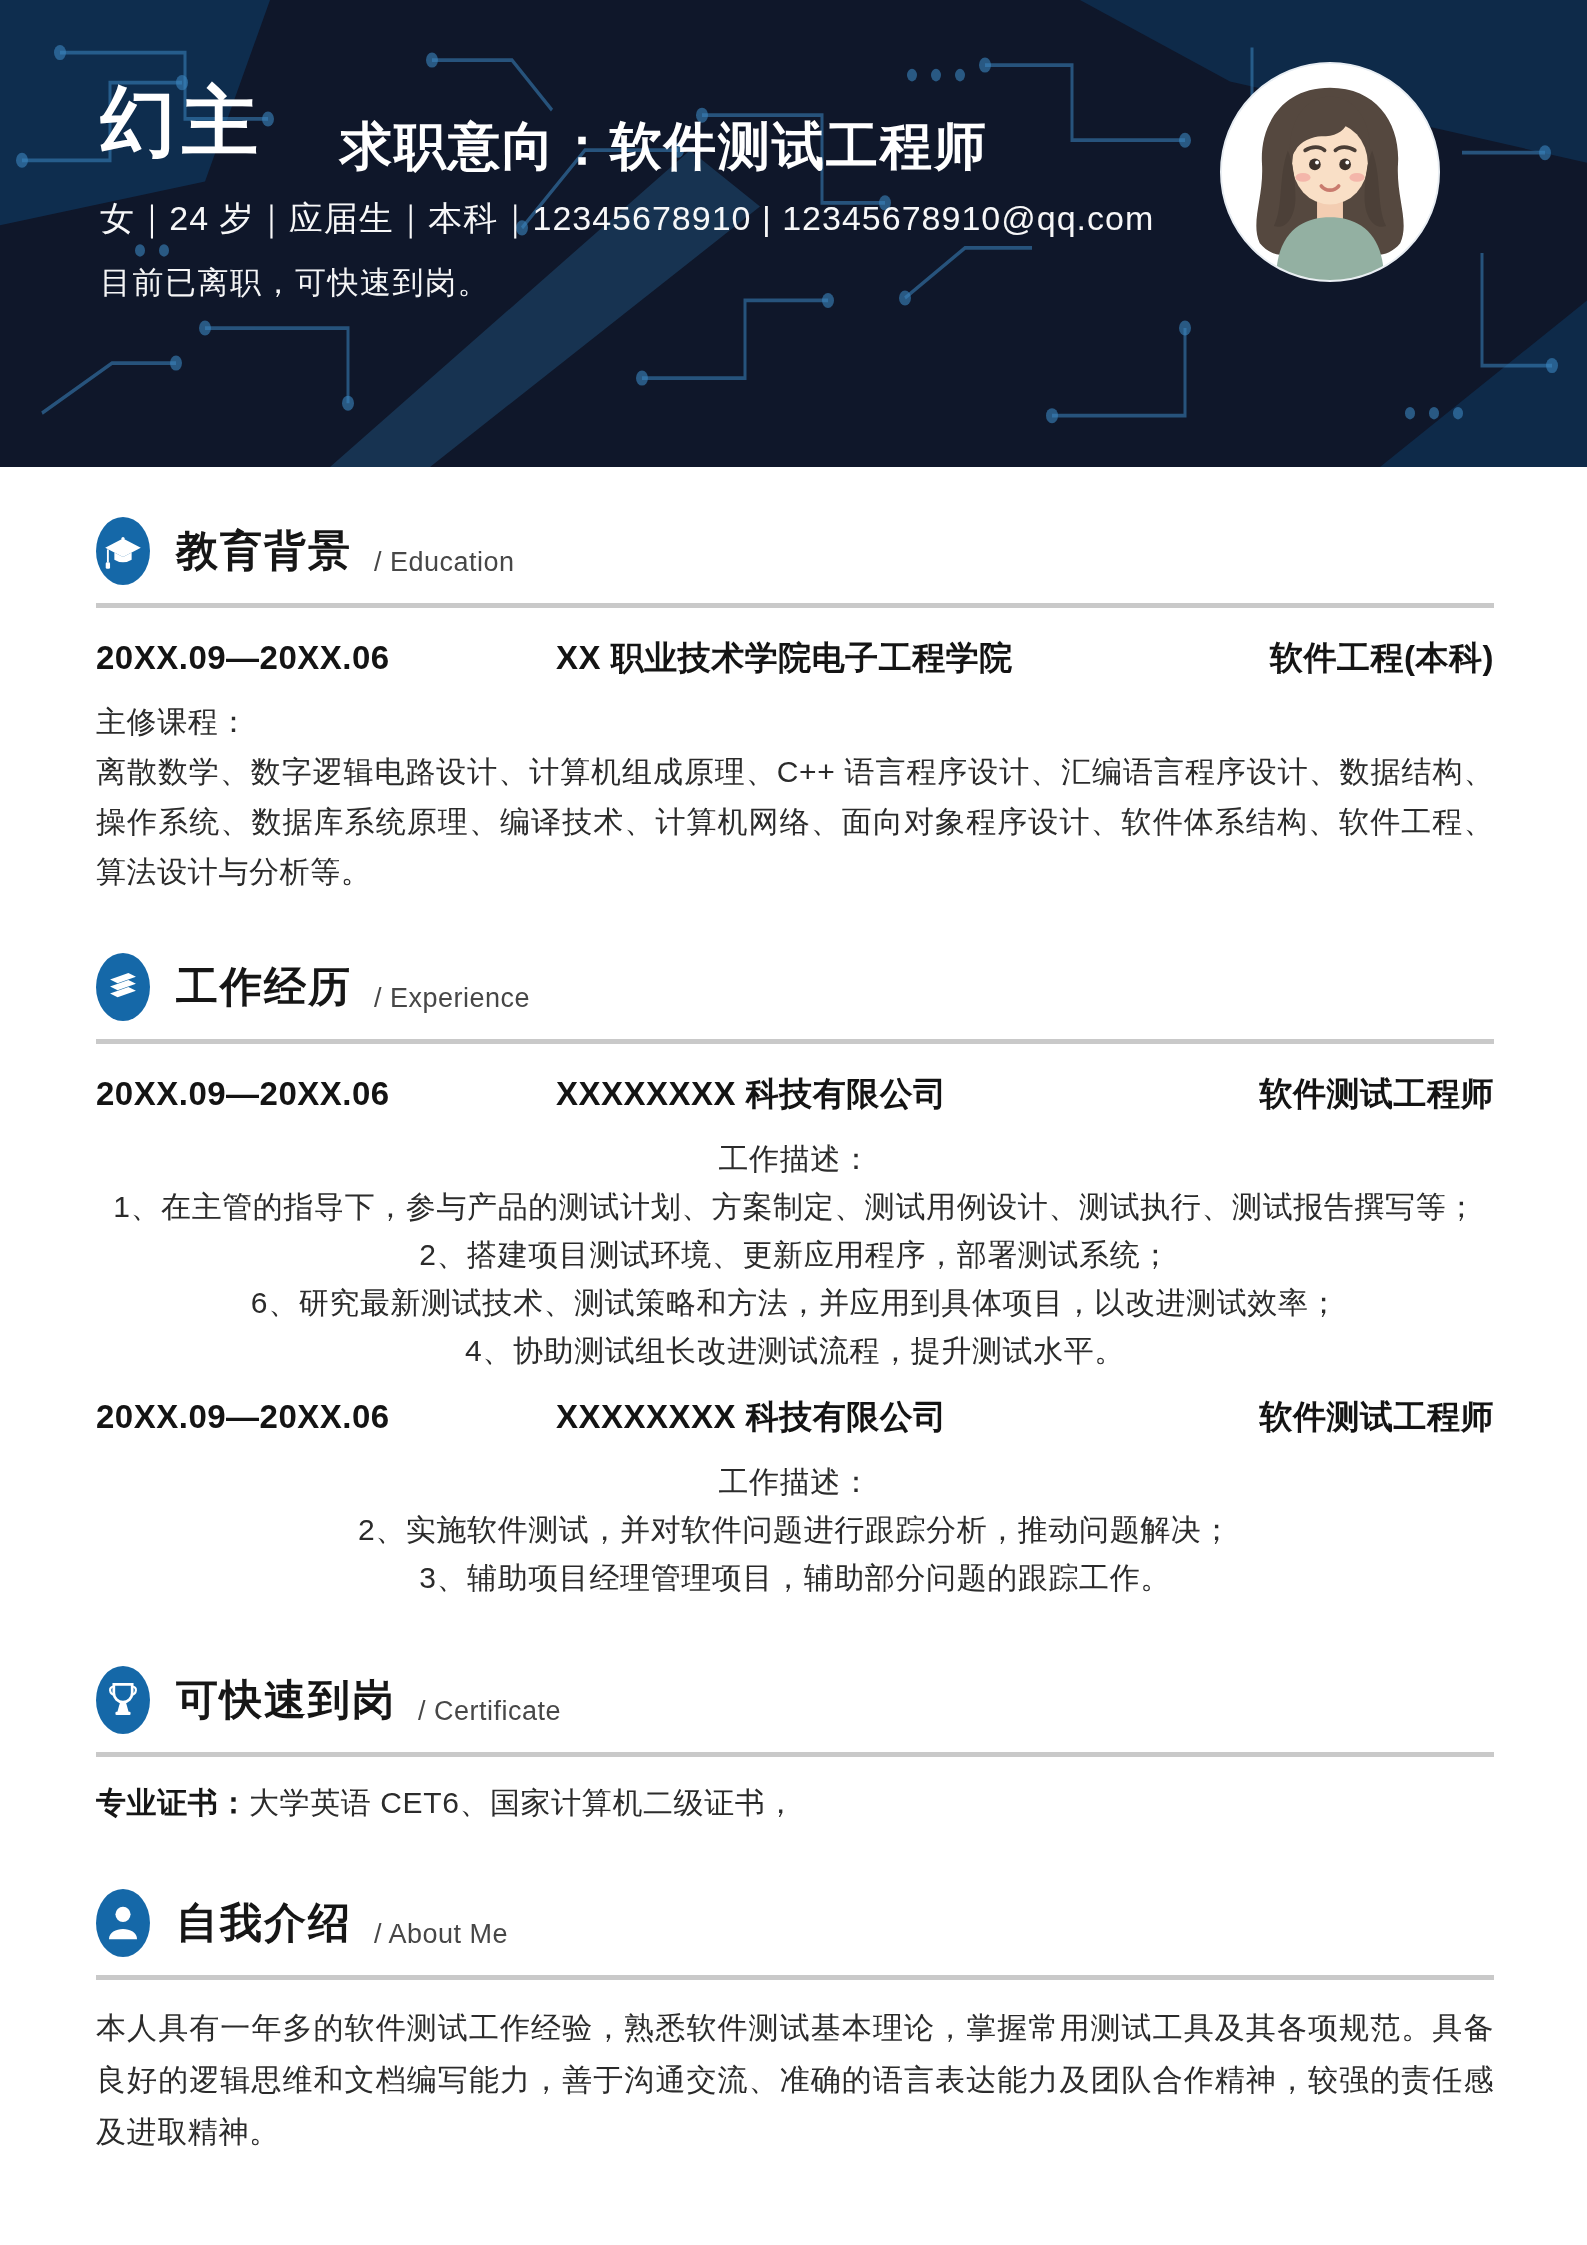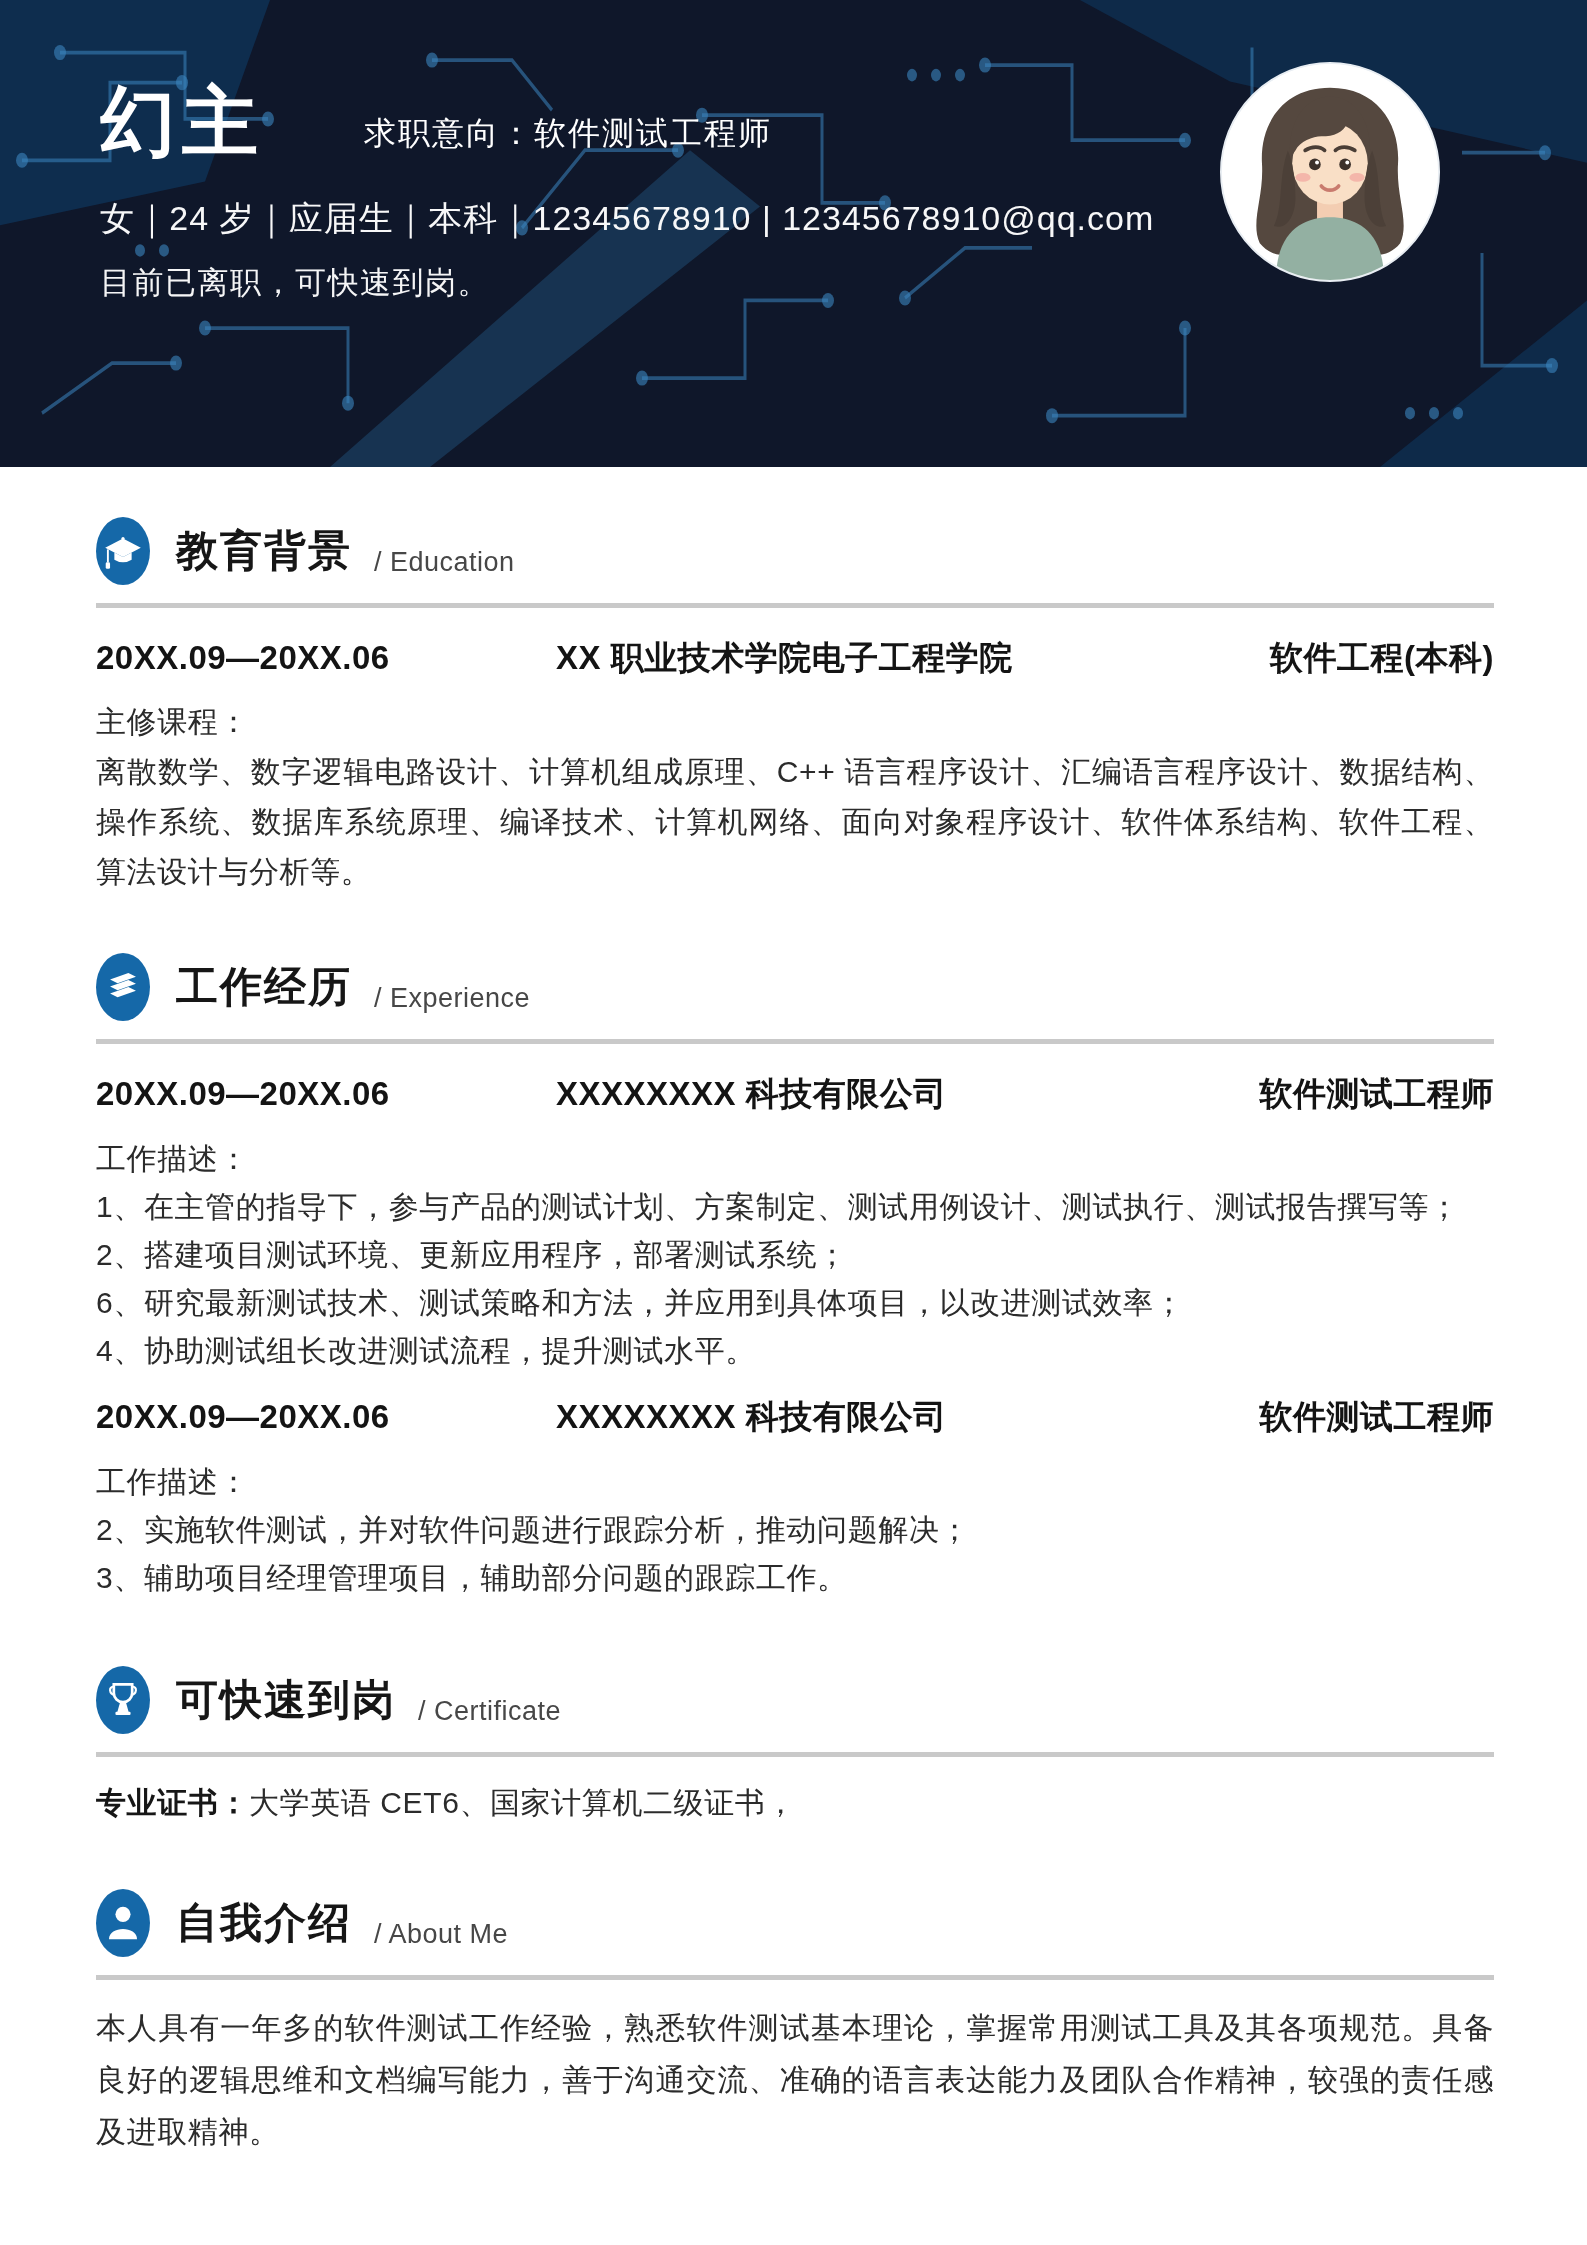--- a/index.html
+++ b/index.html
@@ -4,21 +4,21 @@
 <style>
   * { margin:0; padding:0; box-sizing:border-box; }
   html,body { background:#ffffff; }
   body { font-family:"Liberation Sans","DejaVu Sans",sans-serif; }
   .page { position:relative; width:1587px; height:2245px; background:#fff; overflow:hidden; }
 
   
   .header { position:relative; height:467px; background:#0f172a; color:#fff; overflow:hidden; }
   .circuit { position:absolute; inset:0; width:100%; height:100%; }
   .name { position:absolute; left:100px; top:72px; font-size:76px; font-weight:900; letter-spacing:6px; }
-  .intent { position:absolute; left:364px; top:112px; font-size:32px; font-weight:400; letter-spacing:2px; }
+  .intent { position:absolute; left:340px; top:112px; font-size:52px; font-weight:700; letter-spacing:2px; }
   .info-line { position:absolute; left:100px; top:196px; font-size:34px; letter-spacing:1px; color:rgba(255,255,255,.97); }
   .status-line { position:absolute; left:100px; top:262px; font-size:31px; letter-spacing:1.5px; color:rgba(255,255,255,.96); }
   .avatar { position:absolute; left:1220px; top:62px; width:220px; height:220px; border-radius:50%;
             background:#fff; border:2px solid #e9eef3; overflow:hidden; }
   .avatar svg { display:block; width:100%; height:100%; }
 
   
   .content { padding:0 93px 0 96px; }
   .section { position:relative; }
   .sec-edu   { margin-top:50px; }
@@ -34,21 +34,21 @@
   .section-divider { height:5px; background:#c9c9c9; margin-top:18px; }
 
   .entry-row { display:flex; align-items:baseline; margin-top:28px; font-size:33px; font-weight:700; color:#141414; letter-spacing:.5px; }
   .cell-period { width:460px; flex:0 0 auto; }
   .cell-org { flex:1 1 auto; }
   .cell-pos { flex:0 0 auto; text-align:right; }
 
   .para { font-size:30px; line-height:50px; color:#2b2b2b; letter-spacing:.6px; text-align:justify; }
   .label-line { margin-top:16px; }
   .desc-label { margin-top:18px; }
-  .desc-line { font-size:30px; line-height:48px; color:#2b2b2b; letter-spacing:.6px; }
+  .desc-line { font-size:30px; line-height:48px; color:#2b2b2b; letter-spacing:.6px;text-align:center; }
   .desc-list { margin-top:0; }
   .job2 { margin-top:20px; }
   .inline-bold { font-weight:700; color:#161616; }
   .skill-para { margin-top:6px; line-height:50px; }
   .cert-line { margin-top:22px; line-height:48px; }
   .about-para { margin-top:22px; line-height:52px; }
 </style>
 </head>
 <body>
 

